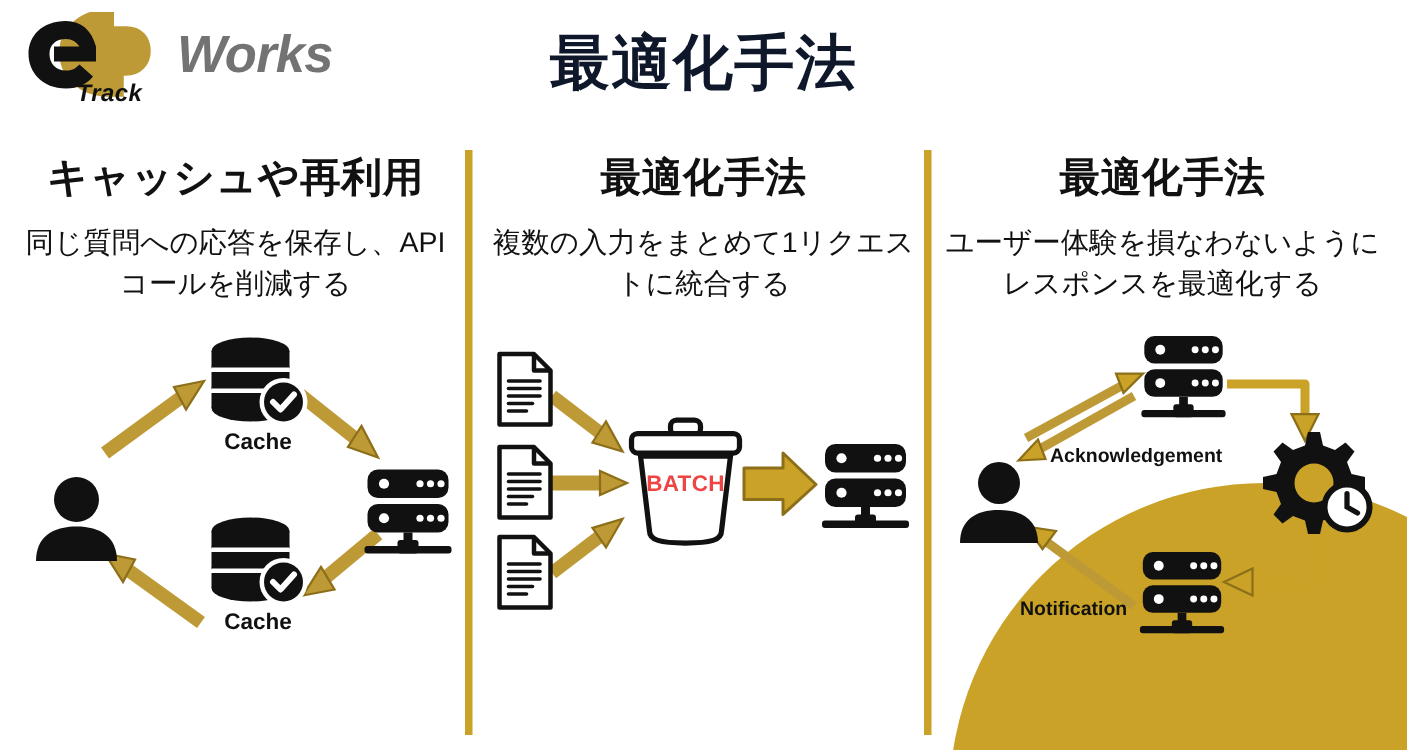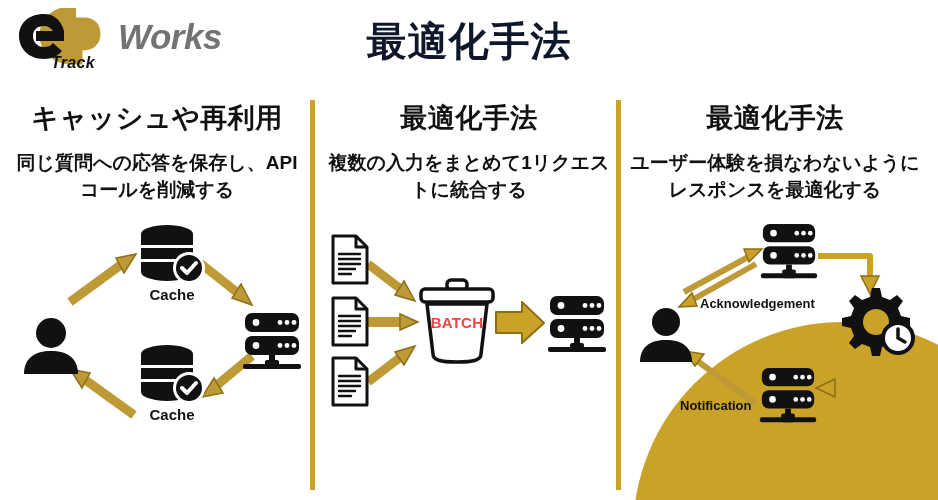--- a/index.html
+++ b/index.html
@@ -70,21 +70,21 @@
 
   .col-title {
     text-align: center;
     font-size: 27px; font-weight: bold;
     letter-spacing: .5px;
     color: #111;
     margin-top: 4px;
   }
   .col-desc {
     text-align: center;
-    font-size: 19px; font-weight: bold;
+    font-size: 19px; font-weight: normal;
     line-height: 1.42;
     color: #111;
     margin-top: 14px;
     padding: 0 8px;
   }
 
   .diagram { position: relative; width: 306px; height: 250px; margin-top: 12px; }
 
   
   .icon { position: absolute; }

